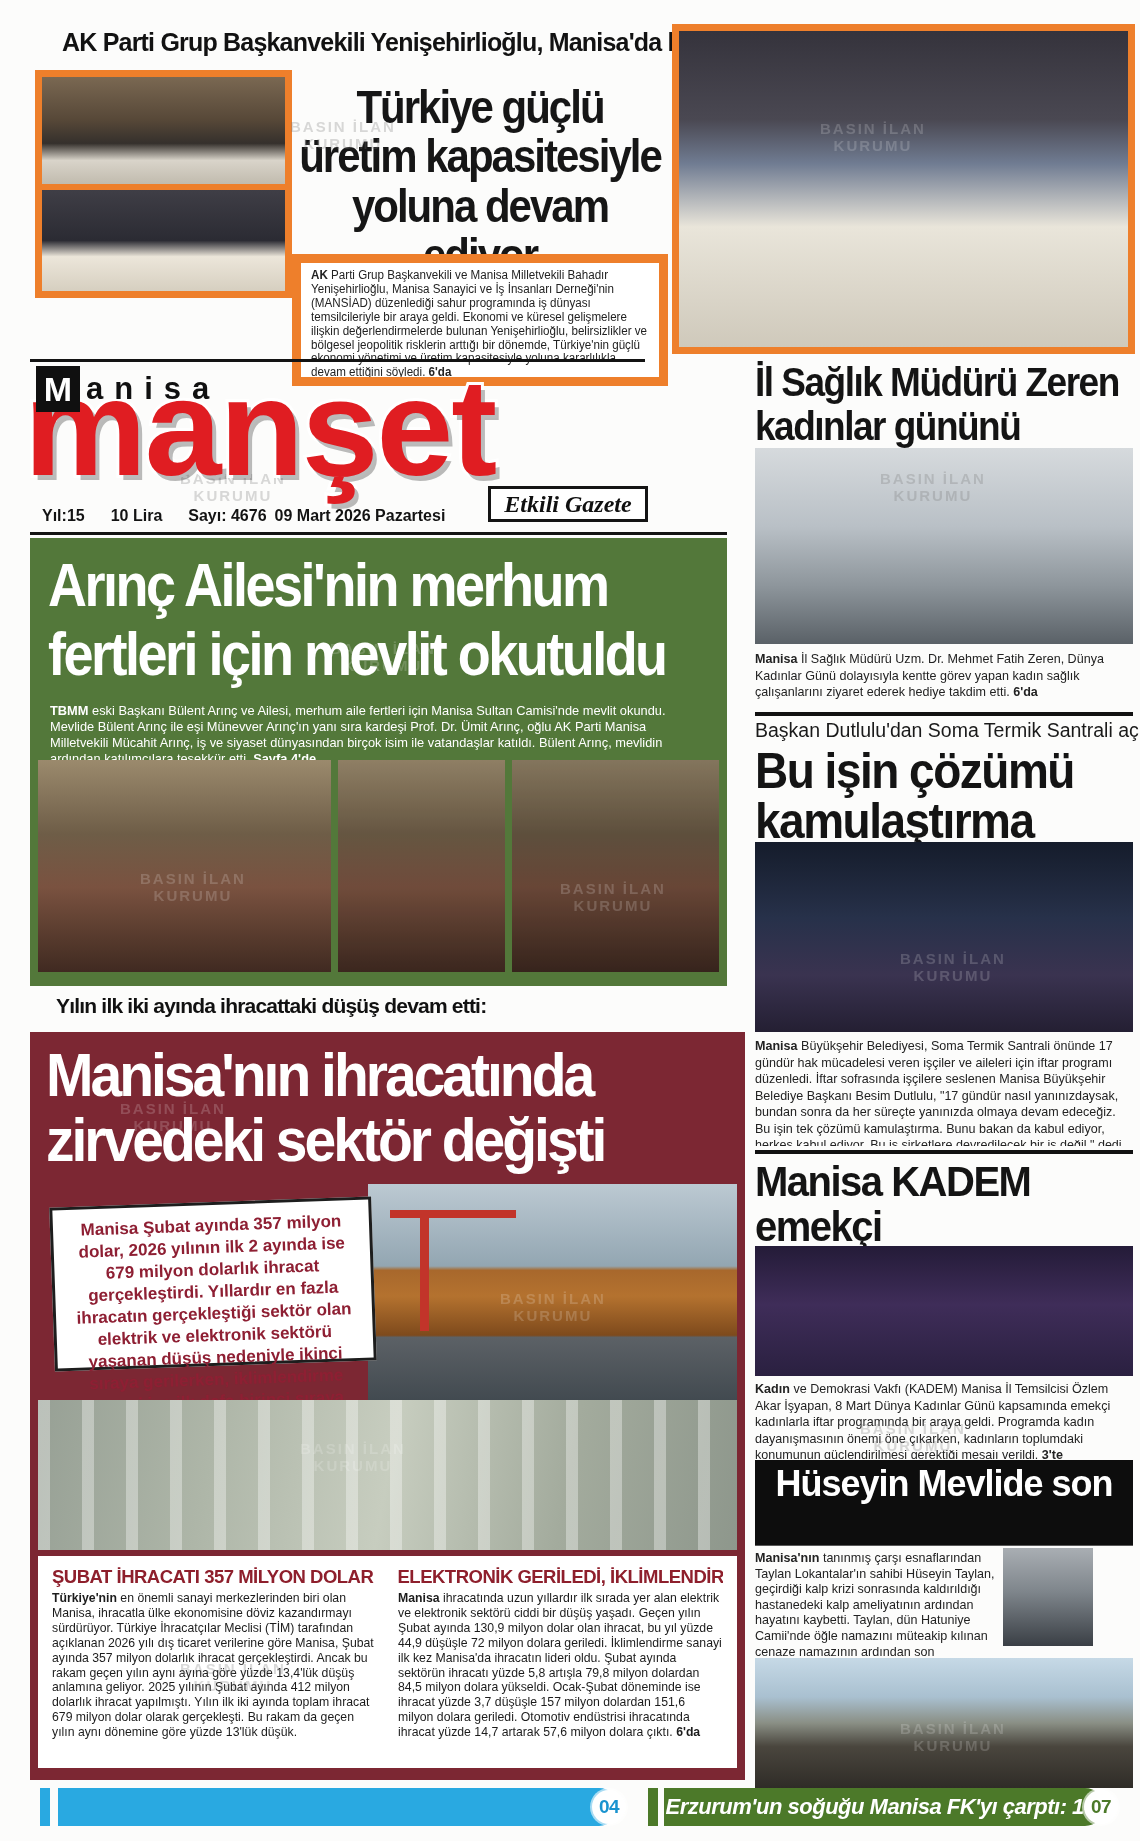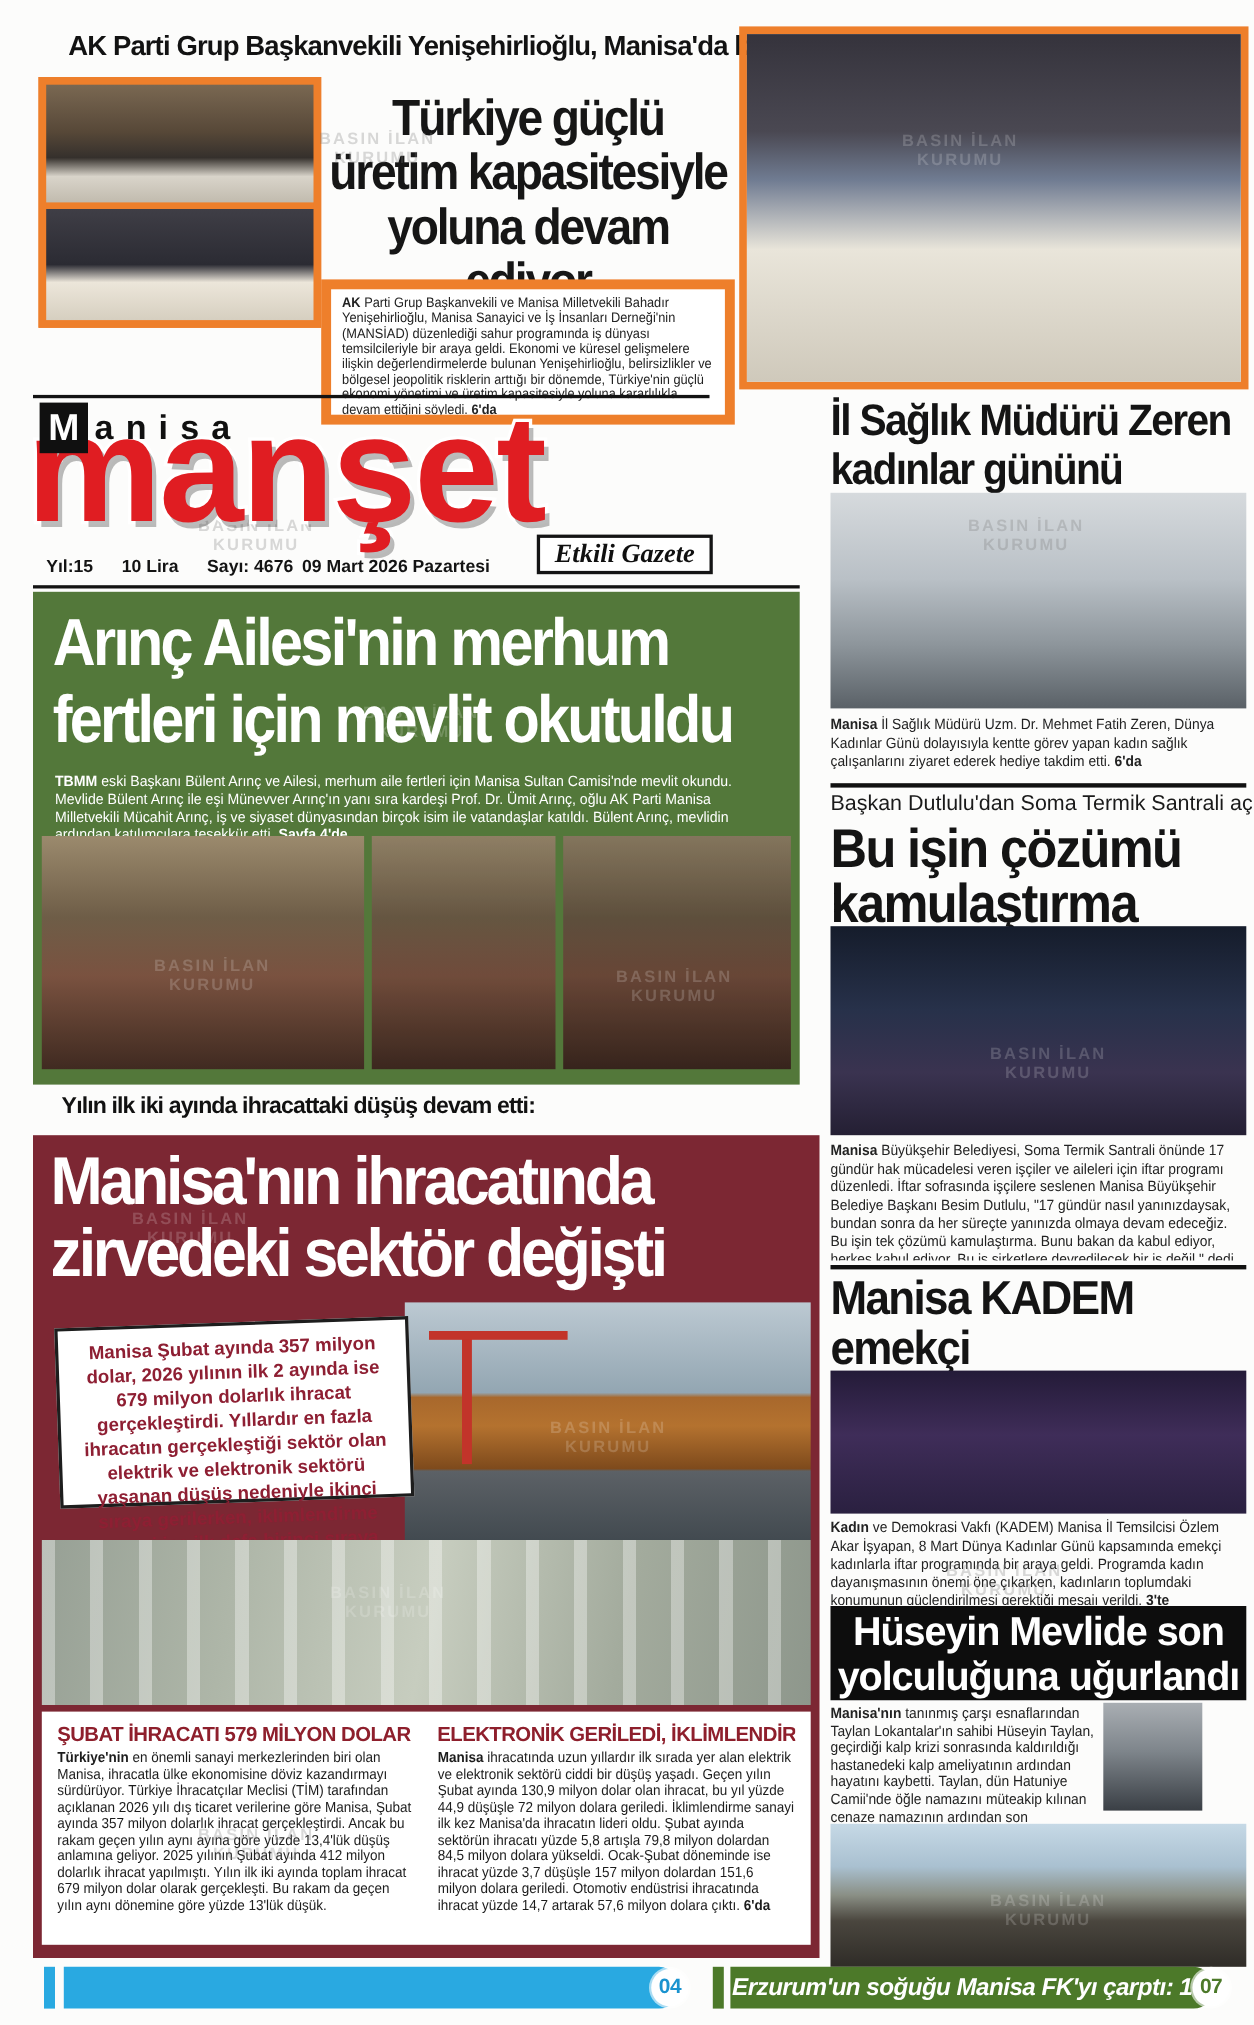--- a/index.html
+++ b/index.html
@@ -187,21 +187,20 @@
     <span style="display:block">Manisa KADEM emekçi</span>
     <span style="display:block">kadınları ağırladı</span>
   </div>
   <div class="abs kadem-photo ph-kadem"></div>
   <div class="abs caption kadem-caption">
     <div class="in"><b>Kadın</b> <span>ve Demokrasi Vakfı (KADEM) Manisa İl Temsilcisi Özlem Akar İşyapan, 8 Mart Dünya Kadınlar Günü kapsamında emekçi kadınlarla iftar programında bir araya geldi. Programda kadın dayanışmasının önemi öne çıkarken, kadınların toplumdaki konumunun güçlendirilmesi gerektiği mesajı verildi.</span> <b>3'te</b></div>
   </div>
 
   <div class="abs taylan-box">
     <span style="display:block">Hüseyin Mevlide son</span>
-    <span style="display:block">yolculuğuna uğurlandı</span>
   </div>
   <div class="abs taylan-body">
     <div class="in"><b>Manisa'nın</b> <span>tanınmış çarşı esnaflarından Taylan Lokantalar'ın sahibi Hüseyin Taylan, geçirdiği kalp krizi sonrasında kaldırıldığı hastanedeki kalp ameliyatının ardından hayatını kaybetti. Taylan, dün Hatuniye Camii'nde öğle namazını müteakip kılınan cenaze namazının ardından son yolculuğuna uğurlandı.</span> </div>
   </div>
   <div class="abs taylan-portrait ph-portrait"></div>
   <div class="abs funeral-photo ph-funeral"></div>
 
   <div class="abs export-kicker">Yılın ilk iki ayında ihracattaki düşüş devam etti:</div>
 
   <div class="abs maroon">
@@ -216,21 +215,21 @@
     </div>
 
     <div class="lead-box">
       <p>Manisa Şubat ayında 357 milyon dolar, 2026 yılının ilk 2 ayında ise 679 milyon dolarlık ihracat gerçekleştirdi. Yıllardır en fazla ihracatın gerçekleştiği sektör olan elektrik ve elektronik sektörü yaşanan düşüş nedeniyle ikinci sıraya gerilerken, iklimlendirme sanayi ise ilk defa birinci sıraya yükseldi.</p>
     </div>
 
     <div class="aerial ph-aerial"></div>
 
     <div class="text-panel">
       <div class="col">
-        <h3>ŞUBAT İHRACATI 579 MİLYON DOLAR</h3>
+        <h3>ŞUBAT İHRACATI 357 MİLYON DOLAR</h3>
         <p><b>Türkiye'nin</b> <span>en önemli sanayi merkezlerinden biri olan Manisa, ihracatla ülke ekonomisine döviz kazandırmayı sürdürüyor. Türkiye İhracatçılar Meclisi (TİM) tarafından açıklanan 2026 yılı dış ticaret verilerine göre Manisa, Şubat ayında 357 milyon dolarlık ihracat gerçekleştirdi. Ancak bu rakam geçen yılın aynı ayına göre yüzde 13,4'lük düşüş anlamına geliyor. 2025 yılının Şubat ayında 412 milyon dolarlık ihracat yapılmıştı. Yılın ilk iki ayında toplam ihracat 679 milyon dolar olarak gerçekleşti. Bu rakam da geçen yılın aynı dönemine göre yüzde 13'lük düşük.</span></p>
       </div>
       <div class="col">
         <h3>ELEKTRONİK GERİLEDİ, İKLİMLENDİRME ARTTI</h3>
         <p><b>Manisa</b> <span>ihracatında uzun yıllardır ilk sırada yer alan elektrik ve elektronik sektörü ciddi bir düşüş yaşadı. Geçen yılın Şubat ayında 130,9 milyon dolar olan ihracat, bu yıl yüzde 44,9 düşüşle 72 milyon dolara geriledi. İklimlendirme sanayi ilk kez Manisa'da ihracatın lideri oldu. Şubat ayında sektörün ihracatı yüzde 5,8 artışla 79,8 milyon dolardan 84,5 milyon dolara yükseldi. Ocak-Şubat döneminde ise ihracat yüzde 3,7 düşüşle 157 milyon dolardan 151,6 milyon dolara geriledi. Otomotiv endüstrisi ihracatında ihracat yüzde 14,7 artarak 57,6 milyon dolara çıktı.</span> <b>6'da</b></p>
       </div>
     </div>
   </div>
 
   <div class="bb-tab" style="left:40px;background:#29a9e1;"></div>

